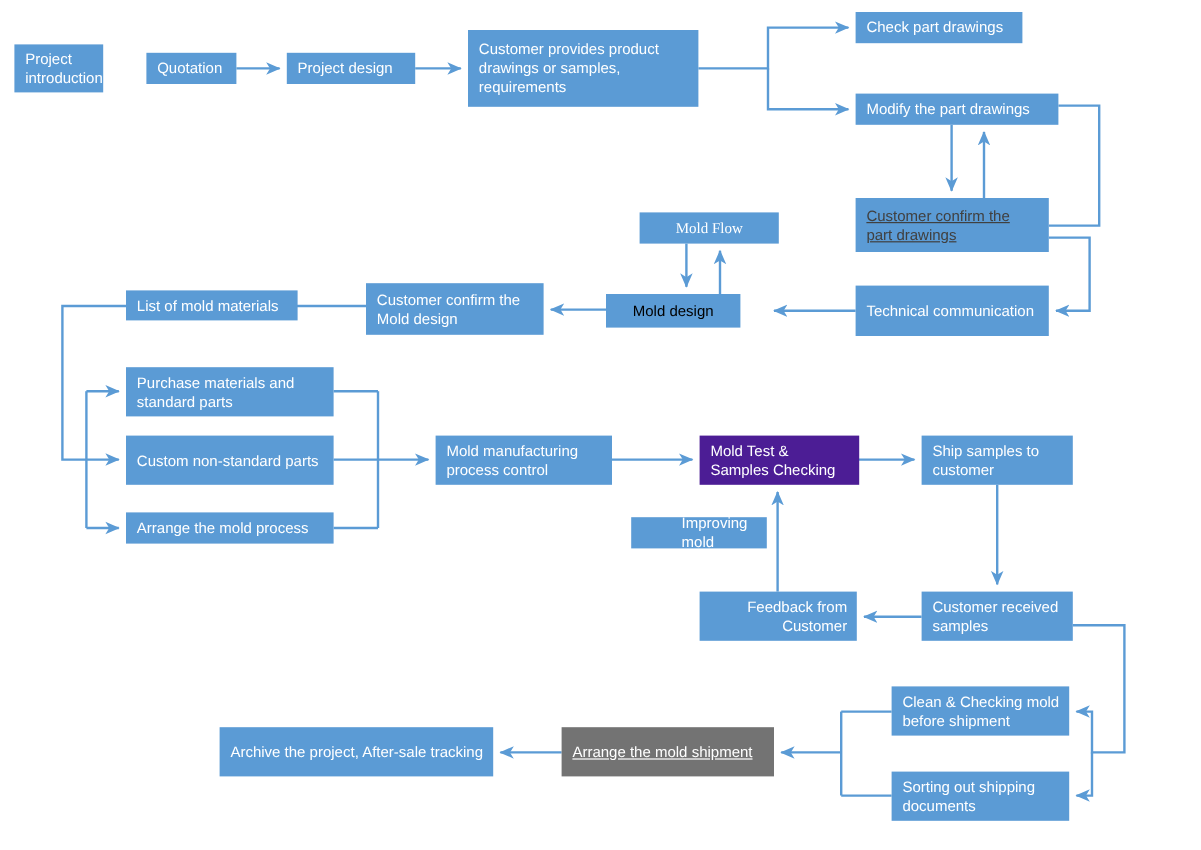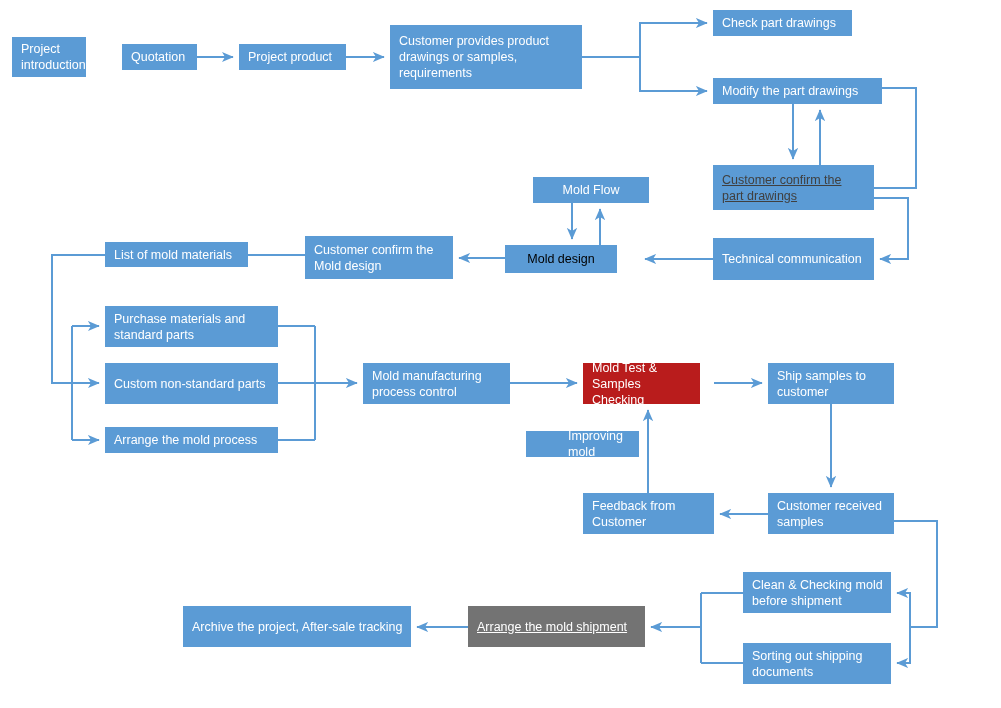--- a/index.html
+++ b/index.html
@@ -93,38 +93,38 @@
       </g>
   </svg>
   <div id="node-layer">
       <div class="node" style="left: 12px; top: 37px; width: 74px; height: 40px; background: rgb(91, 155, 213); color: rgb(255, 255, 255);">
         <span>Project introduction</span>
       </div>
       <div class="node" style="left: 122px; top: 44px; width: 75px; height: 26px; background: rgb(91, 155, 213); color: rgb(255, 255, 255);">
         <span>Quotation</span>
       </div>
       <div class="node" style="left: 239px; top: 44px; width: 107px; height: 26px; background: rgb(91, 155, 213); color: rgb(255, 255, 255);">
-        <span>Project product</span>
+        <span>Project design</span>
       </div>
       <div class="node" style="left: 390px; top: 25px; width: 192px; height: 64px; background: rgb(91, 155, 213); color: rgb(255, 255, 255);">
         <span>Customer provides product drawings or samples, requirements</span>
       </div>
       <div class="node" style="left: 713px; top: 10px; width: 139px; height: 26px; background: rgb(91, 155, 213); color: rgb(255, 255, 255); text-align: center;">
         <span>Check part drawings</span>
       </div>
       <div class="node" style="left: 713px; top: 78px; width: 169px; height: 26px; background: rgb(91, 155, 213); color: rgb(255, 255, 255);">
         <span>Modify the part drawings</span>
       </div>
       <div class="node" style="left: 713px; top: 165px; width: 161px; height: 45px; background: rgb(91, 155, 213); color: #404040; text-decoration: underline;">
         <span>Customer confirm the part drawings</span>
       </div>
       <div class="node" style="left: 713px; top: 238px; width: 161px; height: 42px; background: rgb(91, 155, 213); color: rgb(255, 255, 255);">
         <span>Technical communication</span>
       </div>
-      <div class="node center" style="left: 533px; top: 177px; width: 116px; height: 26px; background: rgb(91, 155, 213); color: rgb(255, 255, 255);">
+      <div class="node center" style="left: 533px; top: 177px; width: 116px; height: 26px; background: rgb(91, 155, 213); color: rgb(255, 255, 255); font-family: Liberation Serif, serif;">
         <span>Mold Flow</span>
       </div>
       <div class="node center" style="left: 505px; top: 245px; width: 112px; height: 28px; background: rgb(91, 155, 213); color: #000000;">
         <span>Mold design</span>
       </div>
       <div class="node" style="left: 305px; top: 236px; width: 148px; height: 43px; background: rgb(91, 155, 213); color: rgb(255, 255, 255);">
         <span>Customer confirm the Mold design</span>
       </div>
       <div class="node" style="left: 105px; top: 242px; width: 143px; height: 25px; background: rgb(91, 155, 213); color: rgb(255, 255, 255);">
         <span>List of mold materials</span>
@@ -134,30 +134,30 @@
       </div>
       <div class="node" style="left: 105px; top: 363px; width: 173px; height: 41px; background: rgb(91, 155, 213); color: rgb(255, 255, 255);">
         <span>Custom non-standard parts</span>
       </div>
       <div class="node" style="left: 105px; top: 427px; width: 173px; height: 26px; background: rgb(91, 155, 213); color: rgb(255, 255, 255);">
         <span>Arrange the mold process</span>
       </div>
       <div class="node" style="left: 363px; top: 363px; width: 147px; height: 41px; background: rgb(91, 155, 213); color: rgb(255, 255, 255);">
         <span>Mold manufacturing process control</span>
       </div>
-      <div class="node" style="left: 583px; top: 363px; width: 117px; height: 41px; background: #b91c1c; color: rgb(255, 255, 255);">
+      <div class="node" style="left: 583px; top: 363px; width: 133px; height: 41px; background: #4c1d95; color: rgb(255, 255, 255);">
         <span>Mold Test &amp; Samples Checking</span>
       </div>
       <div class="node" style="left: 768px; top: 363px; width: 126px; height: 41px; background: rgb(91, 155, 213); color: rgb(255, 255, 255);">
         <span>Ship samples to customer</span>
       </div>
       <div class="node" style="left: 526px; top: 431px; width: 113px; height: 26px; background: rgb(91, 155, 213); color: rgb(255, 255, 255); padding-left: 42px;">
         <span>Improving mold</span>
       </div>
-      <div class="node" style="left: 583px; top: 493px; width: 131px; height: 41px; background: rgb(91, 155, 213); color: rgb(255, 255, 255);">
+      <div class="node" style="left: 583px; top: 493px; width: 131px; height: 41px; background: rgb(91, 155, 213); color: rgb(255, 255, 255); text-align: right;">
         <span>Feedback from Customer</span>
       </div>
       <div class="node" style="left: 768px; top: 493px; width: 126px; height: 41px; background: rgb(91, 155, 213); color: rgb(255, 255, 255);">
         <span>Customer received samples</span>
       </div>
       <div class="node" style="left: 743px; top: 572px; width: 148px; height: 41px; background: rgb(91, 155, 213); color: rgb(255, 255, 255);">
         <span>Clean &amp; Checking mold before shipment</span>
       </div>
       <div class="node" style="left: 743px; top: 643px; width: 148px; height: 41px; background: rgb(91, 155, 213); color: rgb(255, 255, 255);">
         <span>Sorting out shipping documents</span>

